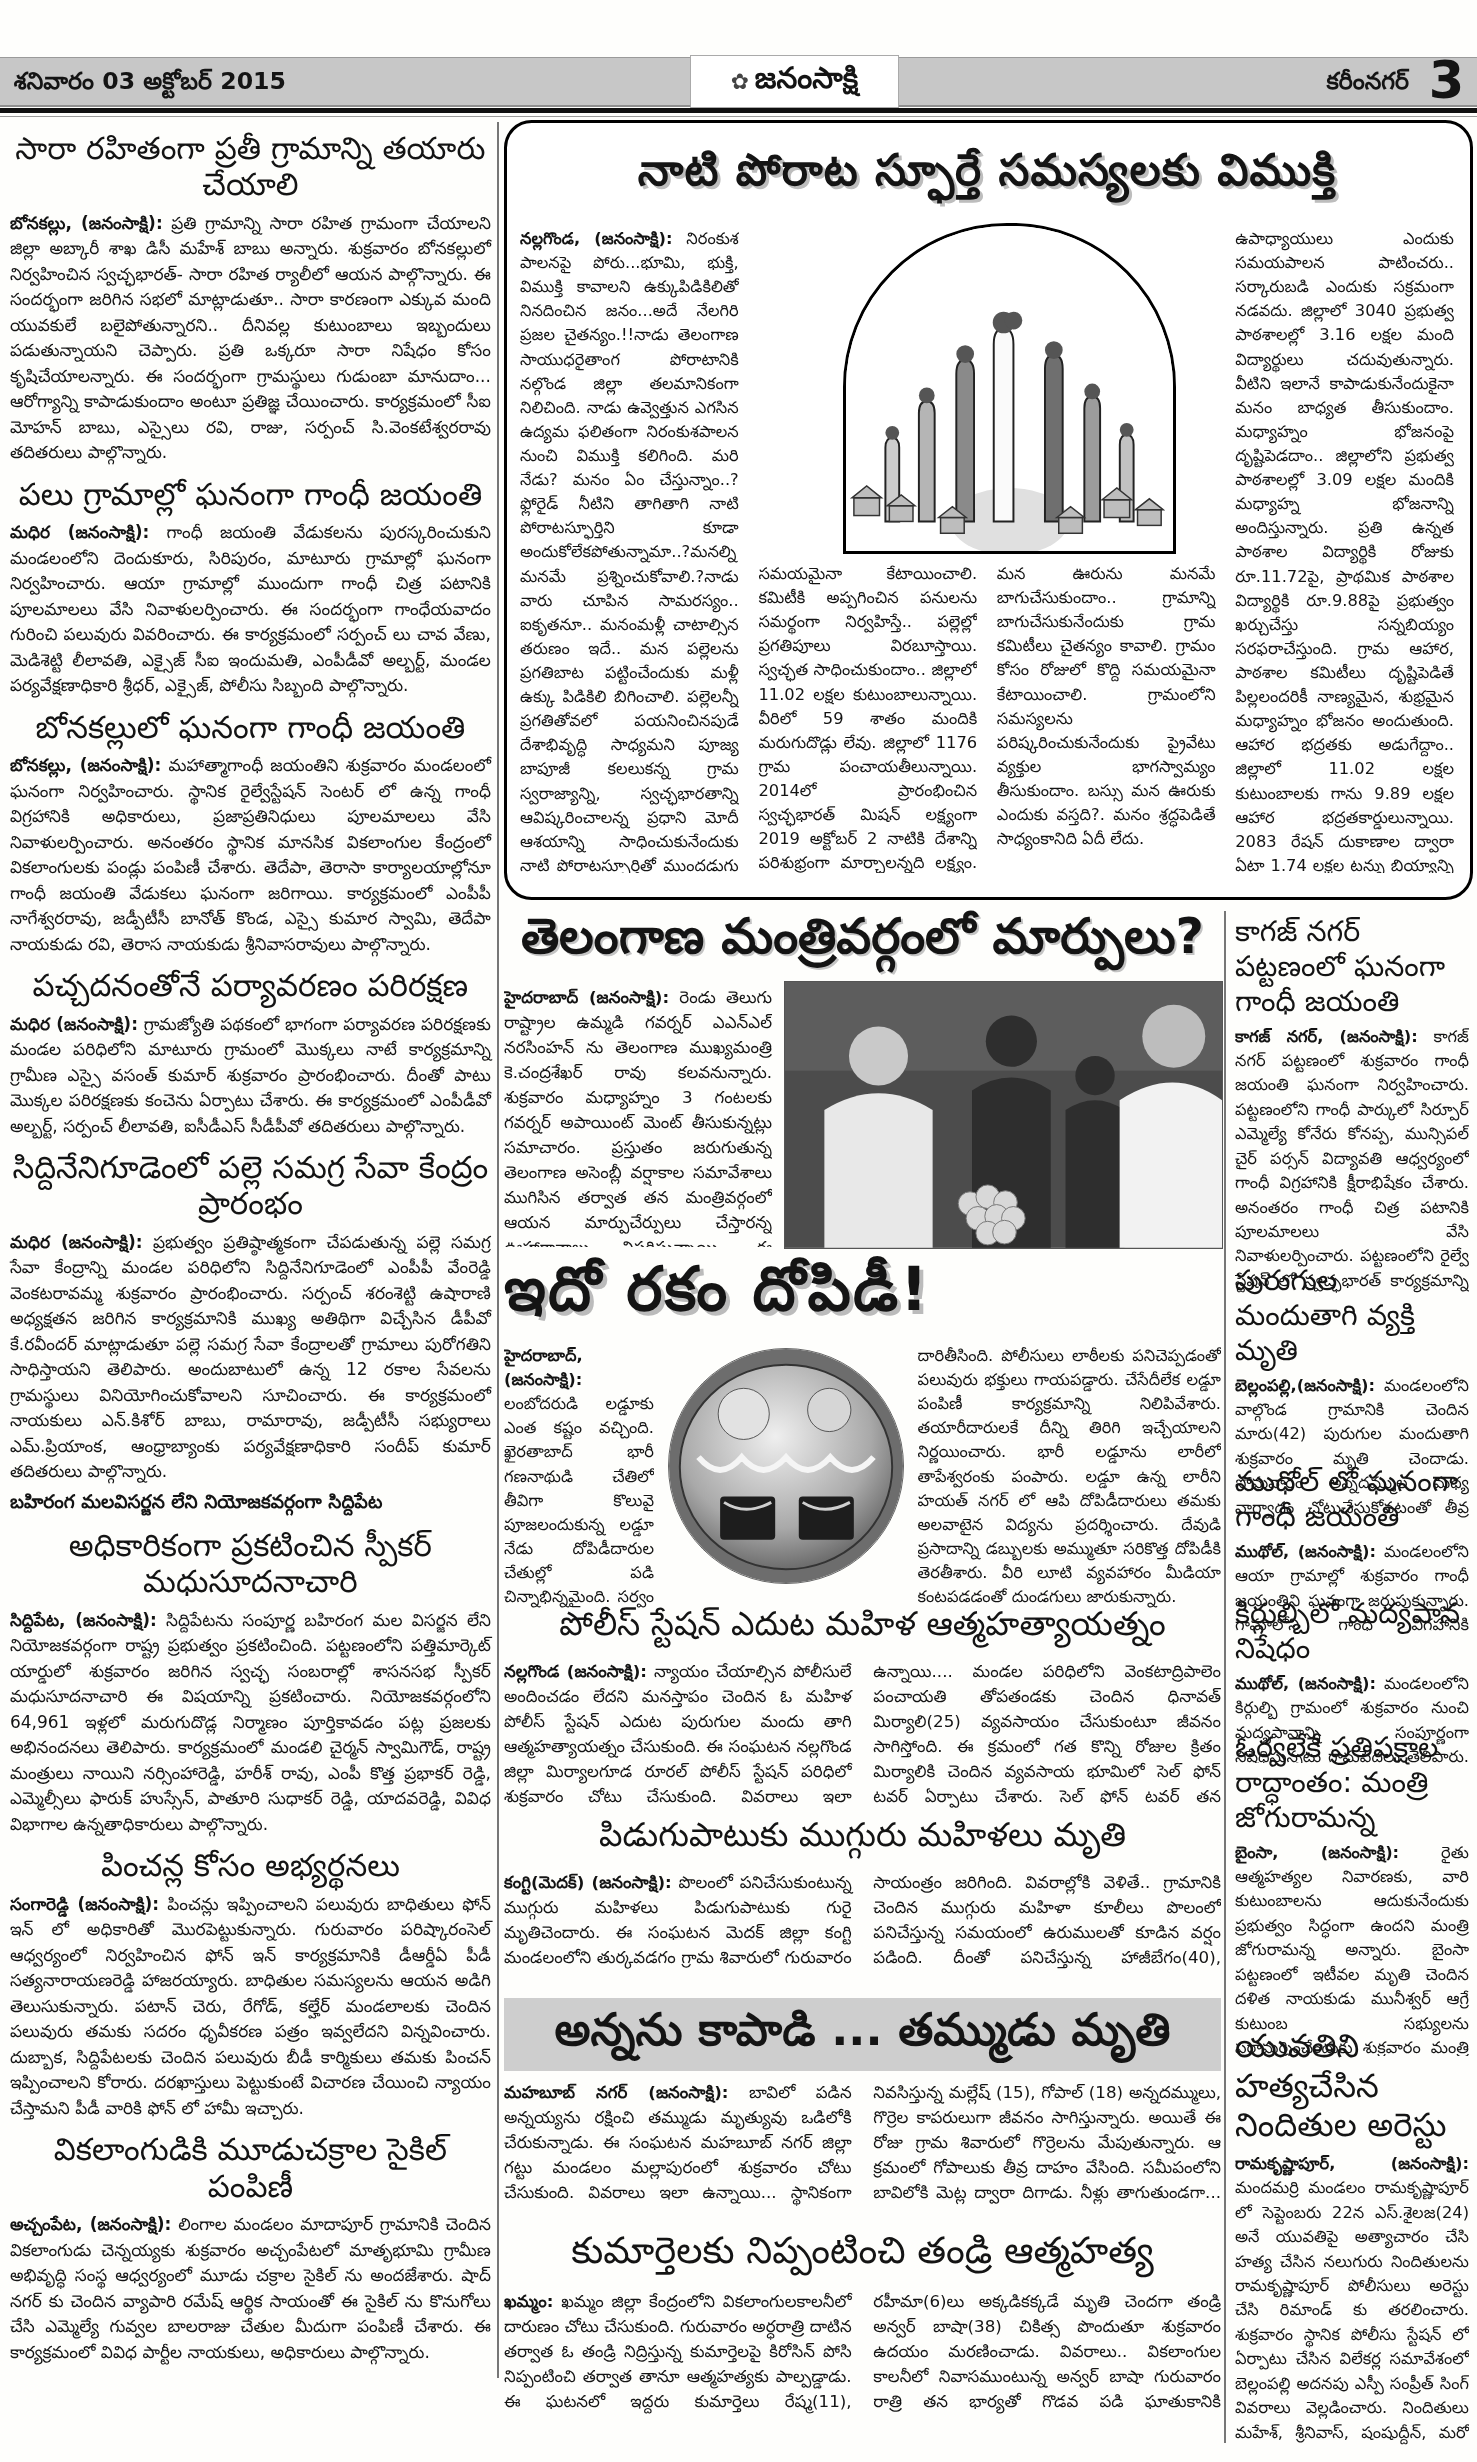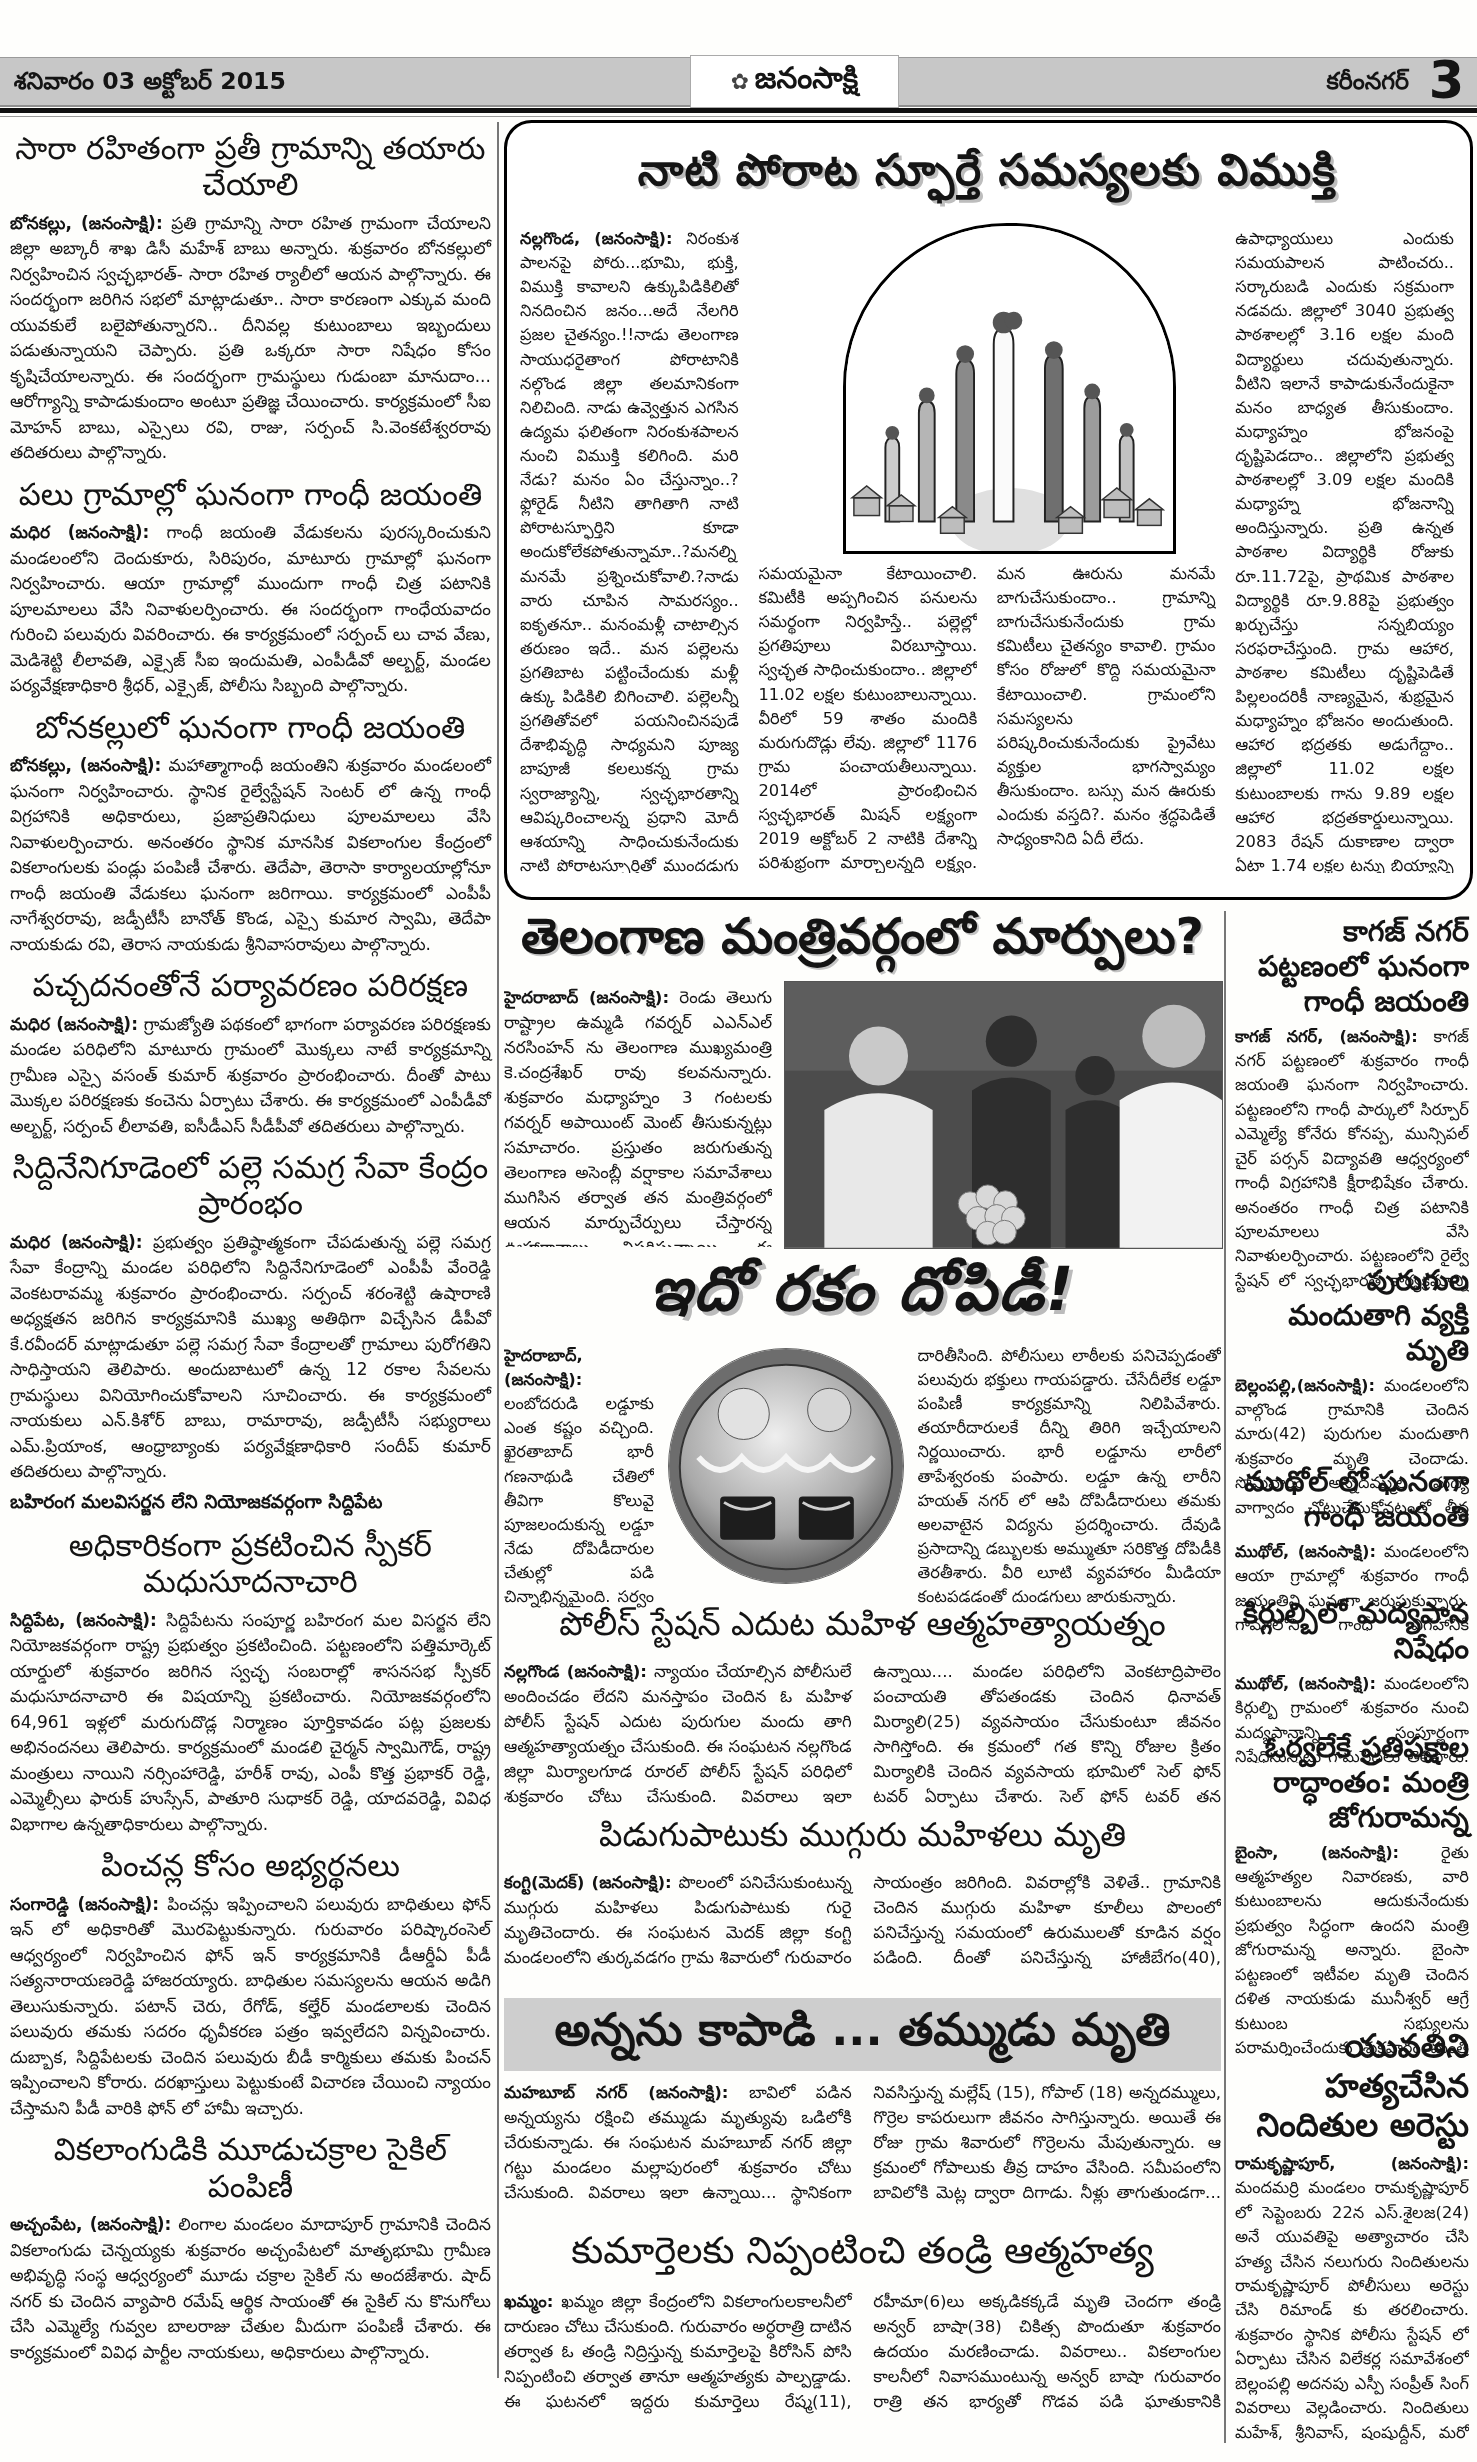--- a/index.html
+++ b/index.html
@@ -29,32 +29,32 @@
   .maincols{position:absolute;left:520px;top:227px;width:934px;height:646px;display:flex;gap:19.7px;}
   .mcol{flex:1;font-size:16.3px;line-height:1.48;text-align:justify;overflow:hidden;}
   .mcol.pad{padding-top:335px;}
   .illus{position:absolute;left:843px;top:223px;width:327px;height:325px;border:3px solid #000;border-radius:164px 164px 0 0;overflow:hidden;background:#fff;}
   
   .cab{position:absolute;left:504px;top:908px;width:717px;height:345px;}
   .cab-h{font-size:49px;font-weight:900;text-align:center;text-shadow:2px 2px 0 #c4c4c4;overflow:hidden;white-space:nowrap;}
   .cab-body{position:absolute;left:0;top:77px;width:268px;height:262px;font-size:16.7px;line-height:1.5;text-align:justify;overflow:hidden;}
   .cab-photo{position:absolute;left:280px;top:73px;width:437px;height:266px;border:1px solid #555;overflow:hidden;}
   .loot{position:absolute;left:504px;top:1253px;width:717px;height:361px;}
-  .loot-h{font-size:61px;font-weight:900;text-align:center;letter-spacing:2px;text-shadow:3.9px 3.9px 0 #bbb;overflow:hidden;white-space:nowrap;font-style:italic;}
+  .loot-h{font-size:61px;font-weight:900;text-align:left;letter-spacing:2px;text-shadow:3.9px 3.9px 0 #bbb;overflow:hidden;white-space:nowrap;}
   .loot-row{position:absolute;left:0;top:91px;width:717px;height:264px;display:flex;gap:13.8px;}
   .loot-t1{width:150px;font-size:16.3px;line-height:1.48;text-align:justify;overflow:hidden;}
   .loot-img{width:234px;height:234px;border-radius:50%;overflow:hidden;border:1px solid #666;flex:none;margin-top:3.9px;}
   .loot-t2{flex:1;font-size:16.3px;line-height:1.48;text-align:justify;overflow:hidden;}
   .sec{position:absolute;left:504px;width:717px;}
   .sec-h{font-size:33px;font-weight:normal;text-align:center;margin-bottom:7.9px;overflow:hidden;white-space:nowrap;}
   .sec-b{font-size:16.7px;line-height:1.5;text-align:justify;column-count:2;column-gap:21.7px;overflow:hidden;}
   .band{position:absolute;left:504px;top:1998px;width:717px;height:73px;background:#cecece;display:flex;align-items:center;justify-content:center;font-size:45px;font-weight:900;overflow:hidden;white-space:nowrap;}
   
   .rart{position:absolute;left:1235px;width:234px;}
-  .rh{font-size:28.6px;font-weight:bold;text-align:right;line-height:1.22;margin-bottom:5.9px;}
+  .rh{font-size:28.6px;font-weight:normal;text-align:left;line-height:1.22;margin-bottom:5.9px;}
   .rb{font-size:16.3px;line-height:1.5;text-align:justify;overflow:hidden;}
 </style>
 </head>
 <body>
 
 <div class="page">
 
   <div class="headbar"></div>
   <div class="head-date">శనివారం 03 అక్టోబర్ 2015</div>
   <div class="masthead-panel">

